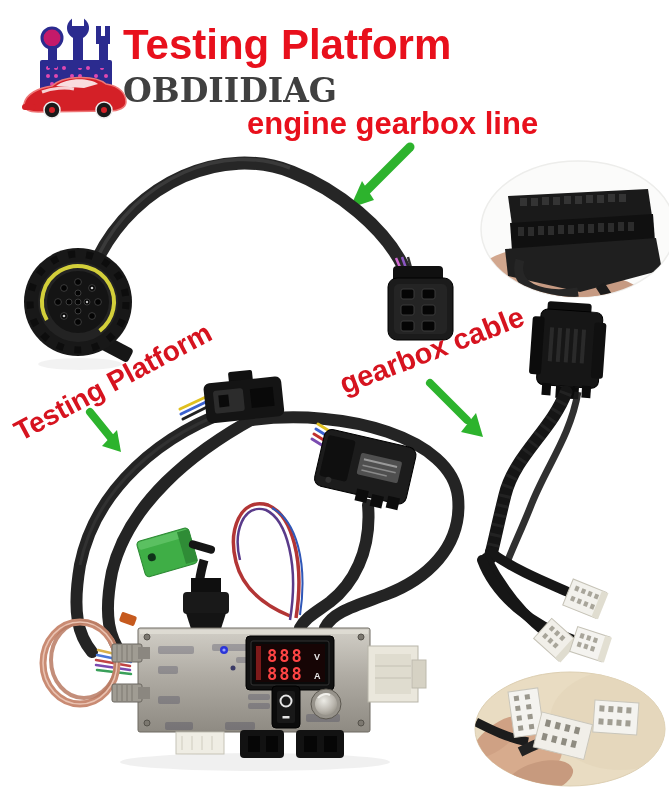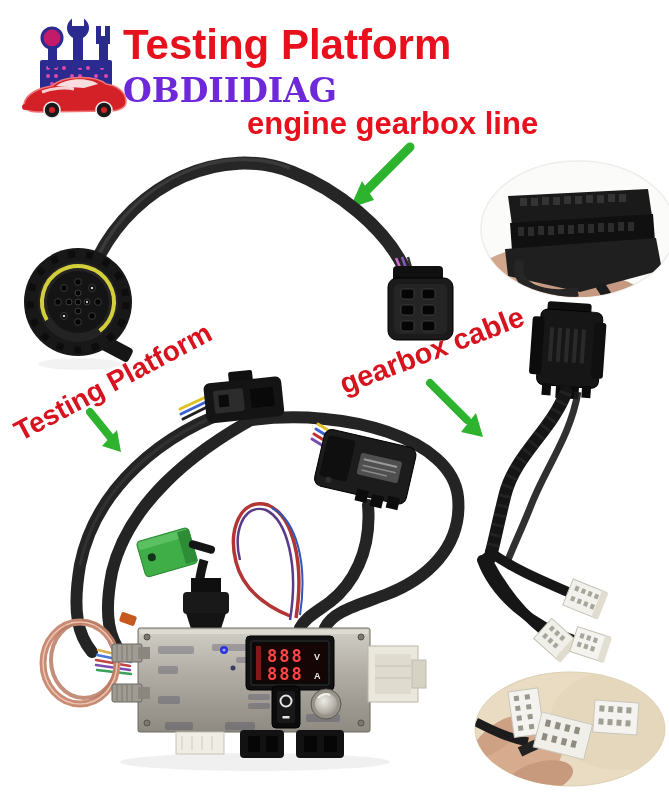--- a/index.html
+++ b/index.html
@@ -7,21 +7,21 @@
     position:relative;width:669px;height:800px;overflow:hidden;
     background:#ffffff;font-family:"Liberation Sans",sans-serif;
   }
   #scene{position:absolute;left:0;top:0;}
   .txt{position:absolute;white-space:nowrap;line-height:1;}
   .title{
     left:123px;top:24px;font-size:42px;font-weight:bold;color:#e8101c;
     letter-spacing:0px;
   }
   .brand{
-    left:123px;top:74px;font-size:33px;font-weight:bold;color:#6d28d9;
+    left:123px;top:74px;font-size:33px;font-weight:bold;color:#404040;
     font-family:"DejaVu Serif","Liberation Serif",serif;letter-spacing:0px;
   }
   .engine-label{
     left:247px;top:108px;font-size:31px;font-weight:bold;color:#e8101c;
   }
   .platform-label{
     left:23px;top:418px;font-size:28px;font-weight:bold;color:#d6131f;
     transform:rotate(-28deg);transform-origin:left bottom;
   }
   .gearbox-label{

